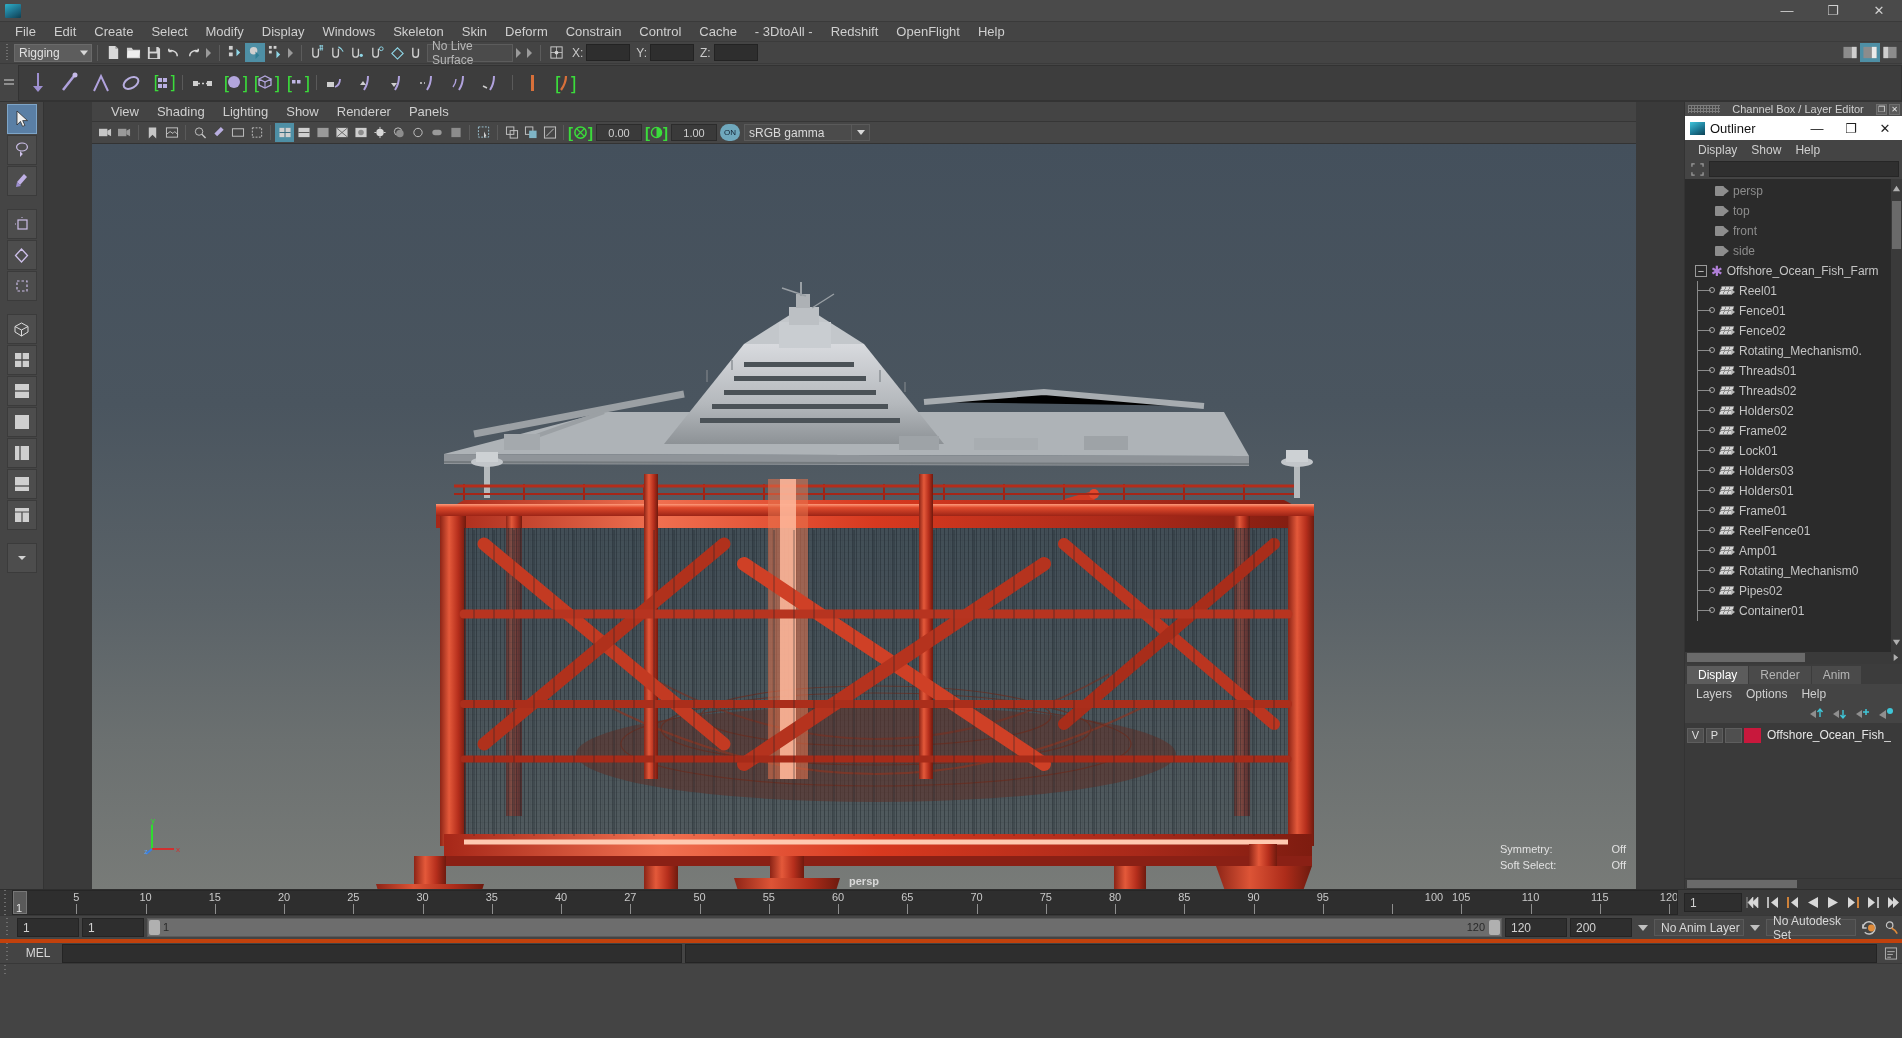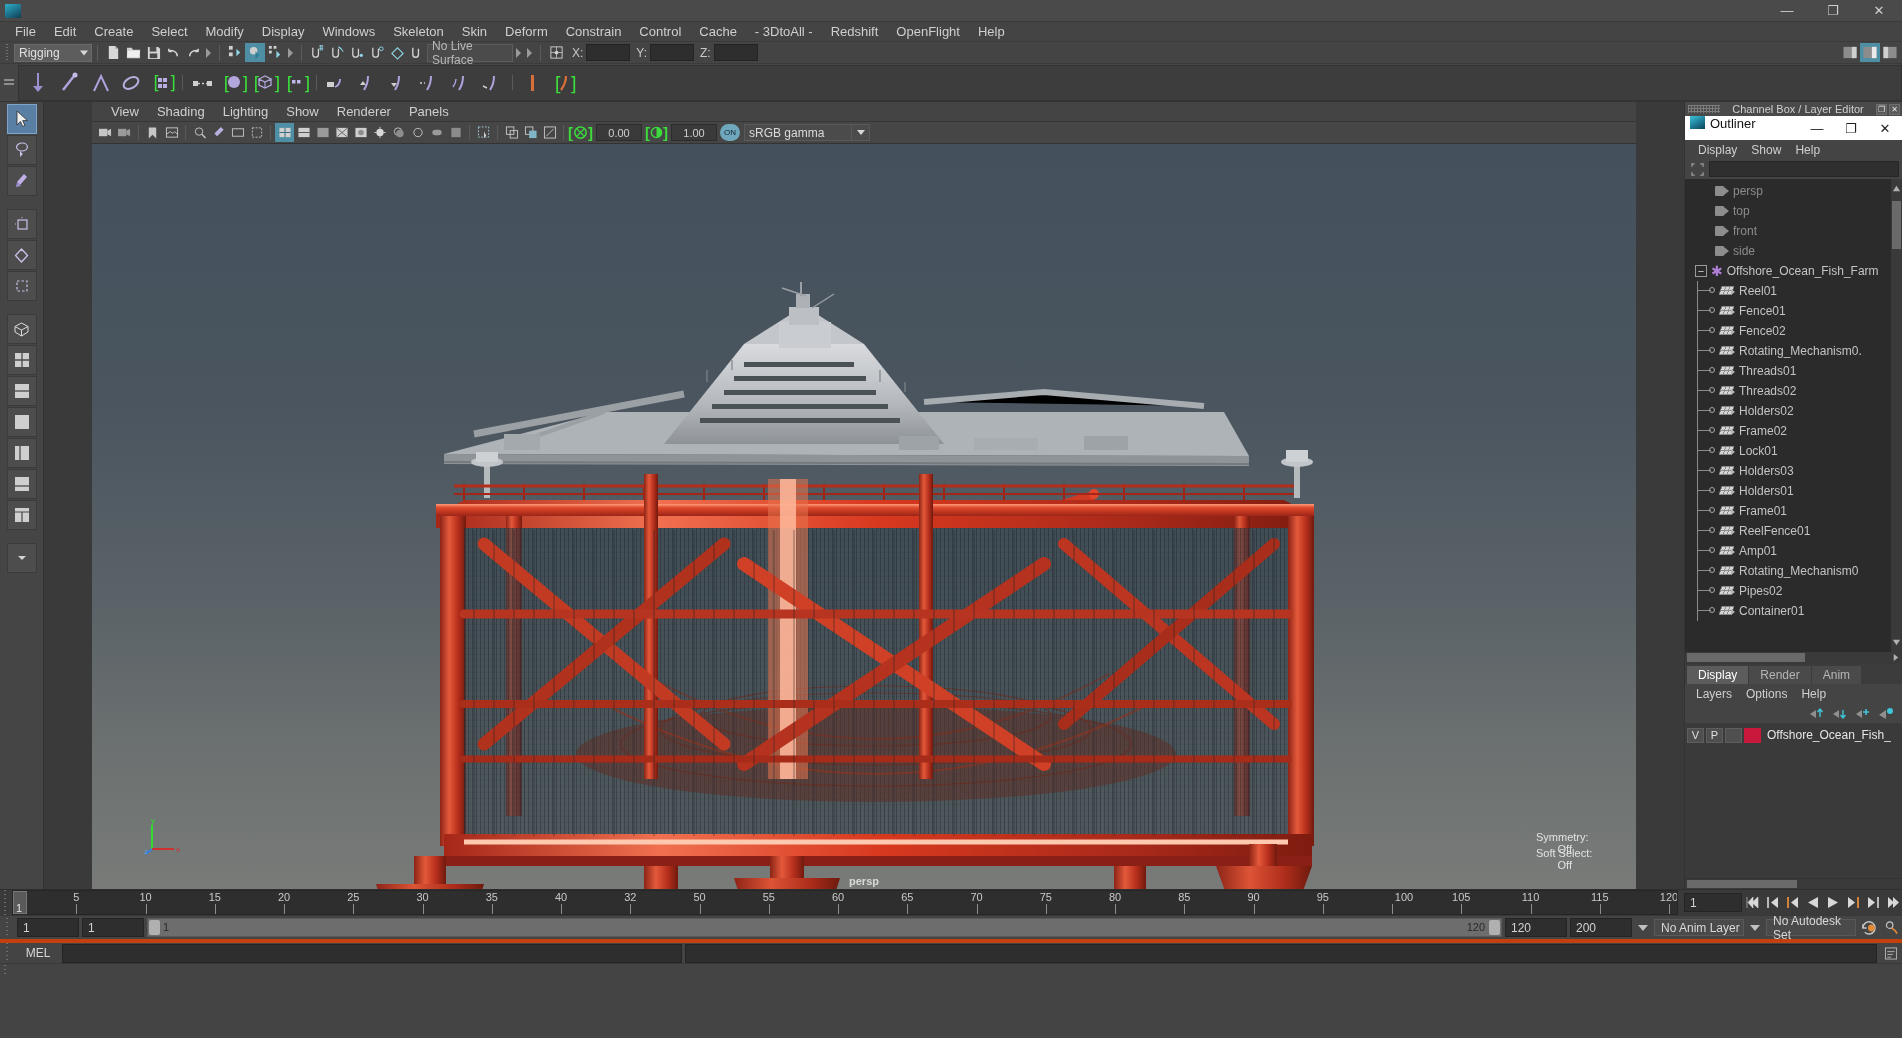--- a/index.html
+++ b/index.html
@@ -58,34 +58,34 @@
   .numfld{ width:46px; height:17px; background:#3a3a3a; border:1px solid #2c2c2c; color:#cfcfcf; font-size:11px; display:flex; align-items:center; justify-content:center; margin:0 3px; flex:none;}
   .onbtn{ width:20px; height:17px; border-radius:9px; background:#6fa8bd; color:#123; font-size:8px; font-weight:normal; display:flex; align-items:center; justify-content:center; flex:none; margin-right:4px;}
   .gammafld{ width:108px; height:17px; background:#4b4b4b; border:1px solid #5a5a5a; color:#dadada; font-size:12px; display:flex; align-items:center; padding-left:4px; flex:none;}
   .gammaarw{ width:18px; height:17px; background:#4b4b4b; border:1px solid #5a5a5a; border-left:none; display:flex; align-items:center; justify-content:center; flex:none;}
   .gammaarw:after{ content:""; border-left:4px solid transparent;border-right:4px solid transparent;border-top:5px solid #d8d8d8;}
 
   
   #viewport{ flex:1; position:relative; overflow:hidden;
      background:linear-gradient(#44505c 0%, #4a555f 35%, #5b6368 62%, #6b7070 80%, #787b78 100%);}
   #vpfooter{ position:absolute; left:0; right:0; bottom:0; height:16px; display:flex; align-items:center; justify-content:center; font-size:11px; color:#d8d8d8; font-weight:bold;}
-  .vpinfo{ position:absolute; right:10px; font-size:11px; color:#e2e2e2; display:flex;flex-direction:column; }
+  .vpinfo{ position:absolute; right:10px; font-size:11px; color:#e2e2e2; display:flex; }
   .vpinfo .k{ width:90px;}
   .vpinfo .v{ width:36px; text-align:right;}
   #axisgizmo{ position:absolute; left:52px; bottom:34px; width:40px; height:40px;}
 
   
   #rightdock{ width:218px; flex:none; background:#444; display:flex; flex-direction:column; border-left:1px solid #333;}
   #cbheader{ height:14px; background:#4a4a4a; display:flex; align-items:center; font-size:11px; color:#d0d0d0; position:relative;}
   #cbheader .dots{ width:32px; height:8px; margin-left:3px; background-image:repeating-linear-gradient(to right,#7d7d7d 0 1px,transparent 1px 3px),repeating-linear-gradient(to bottom,#7d7d7d 0 1px,transparent 1px 3px); background-size:3px 3px;}
   #cbheader .ttl{ flex:1; text-align:center;}
   #cbheader .mini{ width:11px; height:11px; margin-right:2px; background:#5a5a5a; border:1px solid #6e6e6e; font-size:8px; display:flex; align-items:center; justify-content:center; color:#e4e4e4;}
 
   #olwin{ flex:none; display:flex; flex-direction:column; height:548px; }
-  #oltitle{ height:24px; background:#fff; display:flex; align-items:flex-start; color:#111; font-size:13px; flex:none;}
+  #oltitle{ height:24px; background:#fff; display:flex; align-items:center; color:#111; font-size:13px; flex:none;}
   #oltitle .ico{ width:15px; height:13px; margin:0 5px 0 5px; background:linear-gradient(150deg,#3ec4da 0%,#1d7a96 55%,#0d4153 100%); flex:none;}
   #oltitle .wb{ width:34px; height:24px; display:flex; align-items:center; justify-content:center; font-size:13px; color:#222;}
   #olmenu{ height:19px; background:#444; display:flex; align-items:center; padding-left:6px; flex:none;}
   #olmenu .omi{ font-size:12px; color:#cfcfcf; padding:0 7px;}
   #olsearch{ height:20px; background:#444; display:flex; align-items:center; padding:0 3px; gap:3px; flex:none;}
   #olsearch .sico{ width:18px; height:16px; display:flex; align-items:center; justify-content:center; color:#9a9a9a; font-size:12px;}
   #olsearch input{ flex:1; height:16px; background:#2f2f2f; border:1px solid #262626; color:#d0d0d0; font-size:11px; padding-left:3px; outline:none; font-family:"Liberation Sans",sans-serif;}
   #oltree{ flex:1; background:#2b2b2b; position:relative; overflow:hidden; padding-top:2px;}
   .olrow{ height:20px; display:flex; align-items:center; font-size:12px; white-space:nowrap; padding-left:4px; position:relative;}
   .olrow .camico{ width:14px; height:10px; margin-right:4px; position:relative; flex:none;}
@@ -1229,21 +1229,21 @@
       <div class="tlab" style="left: 271.126px;">20</div>
       <div class="tick" style="left: 340.37px;"></div>
       <div class="tlab" style="left: 340.37px;">25</div>
       <div class="tick" style="left: 409.613px;"></div>
       <div class="tlab" style="left: 409.613px;">30</div>
       <div class="tick" style="left: 478.857px;"></div>
       <div class="tlab" style="left: 478.857px;">35</div>
       <div class="tick" style="left: 548.101px;"></div>
       <div class="tlab" style="left: 548.101px;">40</div>
       <div class="tick" style="left: 617.345px;"></div>
-      <div class="tlab" style="left: 617.345px;">32</div>
+      <div class="tlab" style="left: 617.345px;">27</div>
       <div class="tick" style="left: 686.588px;"></div>
       <div class="tlab" style="left: 686.588px;">50</div>
       <div class="tick" style="left: 755.832px;"></div>
       <div class="tlab" style="left: 755.832px;">55</div>
       <div class="tick" style="left: 825.076px;"></div>
       <div class="tlab" style="left: 825.076px;">60</div>
       <div class="tick" style="left: 894.319px;"></div>
       <div class="tlab" style="left: 894.319px;">65</div>
       <div class="tick" style="left: 963.563px;"></div>
       <div class="tlab" style="left: 963.563px;">70</div>
@@ -1251,21 +1251,21 @@
       <div class="tlab" style="left: 1032.81px;">75</div>
       <div class="tick" style="left: 1102.05px;"></div>
       <div class="tlab" style="left: 1102.05px;">80</div>
       <div class="tick" style="left: 1171.29px;"></div>
       <div class="tlab" style="left: 1171.29px;">85</div>
       <div class="tick" style="left: 1240.54px;"></div>
       <div class="tlab" style="left: 1240.54px;">90</div>
       <div class="tick" style="left: 1309.78px;"></div>
       <div class="tlab" style="left: 1309.78px;">95</div>
       <div class="tick" style="left: 1379.03px;"></div>
-      <div class="tlab" style="left: 1391px;">100</div>
+      <div class="tlab" style="left: 1421px;">100</div>
       <div class="tick" style="left: 1448.27px;"></div>
       <div class="tlab" style="left: 1448.27px;">105</div>
       <div class="tick" style="left: 1517.51px;"></div>
       <div class="tlab" style="left: 1517.51px;">110</div>
       <div class="tick" style="left: 1586.76px;"></div>
       <div class="tlab" style="left: 1586.76px;">115</div>
       <div class="tick" style="left: 1656px;"></div>
       <div class="tlab" style="left: 1656px;">120</div>
     </div>
   <div id="tlright">

